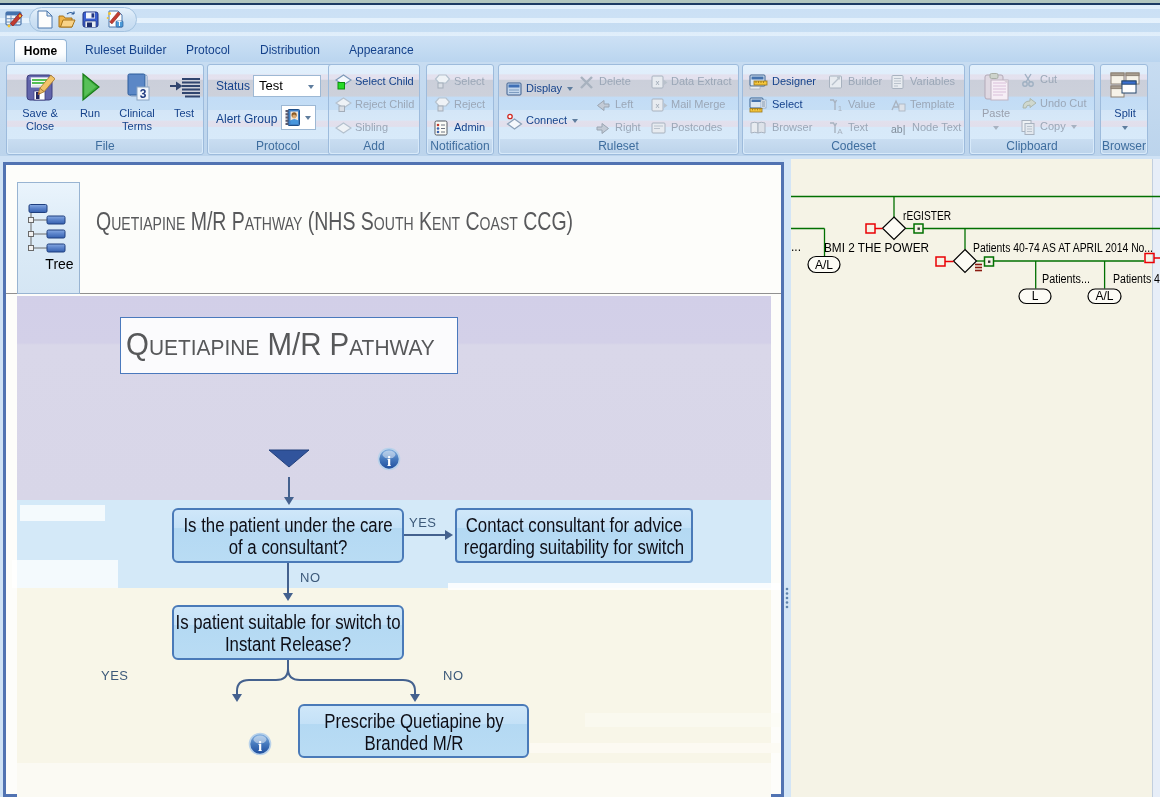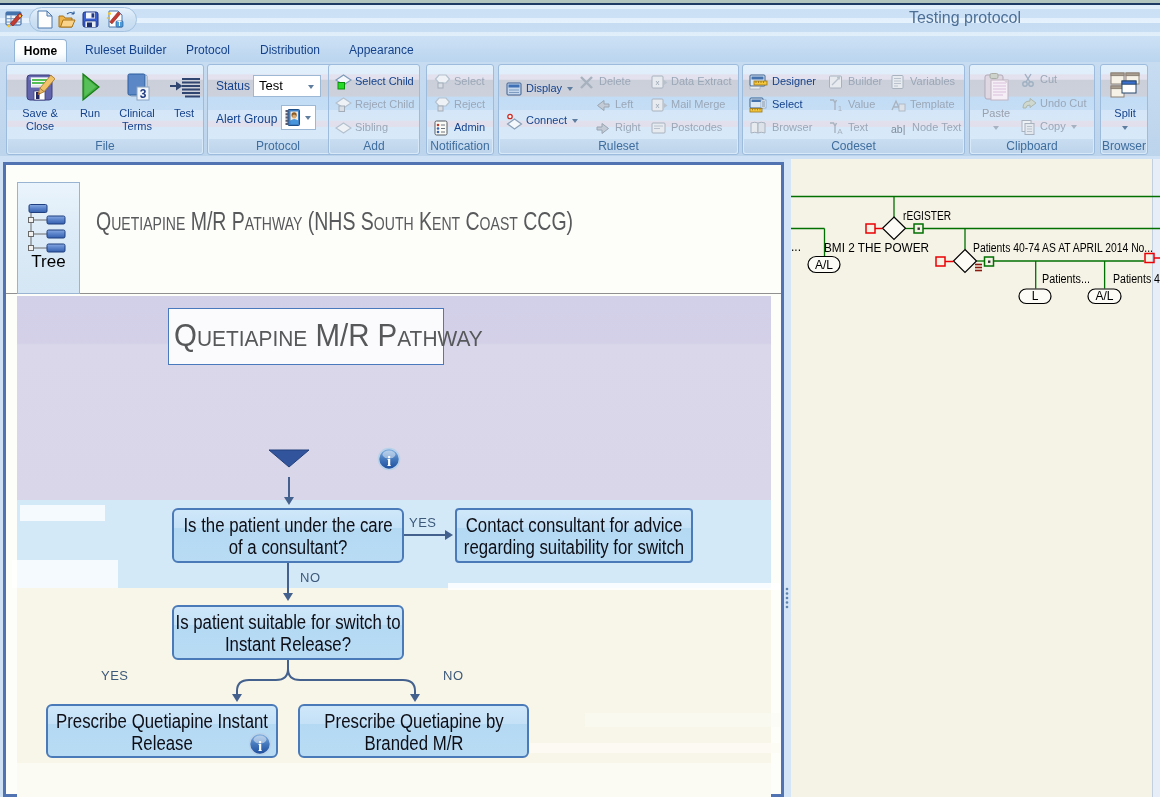--- a/index.html
+++ b/index.html
@@ -42,31 +42,31 @@
   border-top:4px solid #5f7d9e; vertical-align:middle; margin-left:5px; }
 .dd.dis { border-top-color:#a7b2c1; }
 
 
 #content { left:0; top:156px; width:1160px; height:641px; background:#cfe2f5; }
 #lpanel { position:absolute; left:3px; top:6px; width:781px; height:635px; background:#fdfdfa;
   border:3px solid #5173b2; }
 #lheader { position:absolute; left:0; top:0; width:775px; height:129px; background:#fdfdfa; border-bottom:1px solid #909090; }
 #treebox { position:absolute; left:11px; top:17px; width:63px; height:112px;
   background:linear-gradient(#eaf4fc 0%, #dcebf7 45%, #d5e6f4 100%); border:1px solid #98b4d2; }
-#treebox .lbl { position:absolute; left:0; width:100%; bottom:21px; text-align:center; font-size:17px; color:#000; }
+#treebox .lbl { position:absolute; left:11px; width:100%; bottom:21px; text-align:center; font-size:14px; color:#000; }
 #lheadtitle { position:absolute; left:90px; top:42px; font-size:25px; font-variant:small-caps; color:#58595b; transform:scaleX(0.78); transform-origin:0 0; white-space:nowrap; }
 .band { position:absolute; left:11px; width:754px; }
 #band-lav { top:131px; height:204px; background:linear-gradient(#d2cfe8 0%, #d3d0e8 23%, #d9d7e9 24%, #d8d6e8 100%); }
 #band-blu { top:335px; height:88px; background:#d4e9f8; }
 #band-cre { top:423px; height:175px; background:#f8f6e8; }
 #band-bot { top:598px; height:37px; background:#fbfaf3; }
 
-#bigtitle { position:absolute; left:114px; top:143px; width:276px; height:57px; background:#fbfbfd;
+#bigtitle { position:absolute; left:114px; top:152px; width:338px; height:57px; background:#fbfbfd;
   border:1px solid #4a79bd; font-size:31px; font-variant:small-caps; color:#57585a;
-  line-height:54px; white-space:nowrap;margin-left:48px; }
+  line-height:54px; white-space:nowrap; }
 #bigtitle span { display:inline-block; transform:scaleX(0.95); transform-origin:0 0; margin-left:5px; }
 .fbox { position:absolute; background:linear-gradient(#cfe7f9 0%, #c4e1f7 35%, #b4d9f3 36%, #b9dcf4 100%);
   border:2px solid #4a7ab8; font-size:20px; color:#0e0e16; text-align:center; }
 .fbox .tx { width:300px; position:relative; left:50%; margin-left:-150px; transform:scaleX(0.84); transform-origin:50% 0; white-space:nowrap; line-height:22px; }
 .flabel { position:absolute; font-size:13px; color:#3d5a7a; letter-spacing:0.5px; }
 
 
 #rpanel { position:absolute; left:791px; top:3px; width:361px; height:638px; background:#f5f3e6; }
 #splitter { position:absolute; left:784px; top:3px; width:7px; height:638px; background:#d3e5f6; }
 #redge { position:absolute; left:1152px; top:3px; width:8px; height:638px; background:#e7eef8; border-left:1px solid #c2cfde; }
@@ -118,21 +118,20 @@
       <path d="M3,1 L12,1 L16,5 L16,17 L3,17 Z" fill="#fdfdfd" stroke="#4d78ad"></path>
       <rect x="10" y="11" width="7" height="6" rx="1" fill="#4d9bd8" stroke="#2d5d9b" stroke-width="0.7"></rect>
       <text x="13.5" y="16.3" font-size="6.5" fill="#fff" text-anchor="middle" font-family="Liberation Sans" font-weight="bold">T</text>
       <g transform="rotate(40 8 9)">
           <rect x="6.6" y="1" width="3" height="13" fill="#c33b31" stroke="#8f241c" stroke-width="0.6"></rect>
         </g>
       <circle cx="3.5" cy="3.5" r="1.5" fill="#f4c430"></circle>
         <circle cx="1.8" cy="8" r="1.1" fill="#f4c430"></circle>
     </g>
   </svg>
-  <div class="abs" id="apptitle">Testing protocol</div>
 
   <div class="abs" id="tabrow">
     <div class="tab" id="tab-home">Home</div>
     <div class="tab" style="left:85px">Ruleset Builder</div>
     <div class="tab" style="left:186px">Protocol</div>
     <div class="tab" style="left:260px">Distribution</div>
     <div class="tab" style="left:349px">Appearance</div>
   </div>
 
   <div class="abs" id="ribbon">
@@ -474,23 +473,20 @@
 
       <div class="fbox" style="left:166px; top:343px; width:232px; height:55px; border-radius:6px; padding-top:4px;">
           <div class="tx">Is the patient under the care<br>of a consultant?</div>
         </div>
       <div class="fbox" style="left:449px; top:343px; width:238px; height:55px; border-radius:4px; padding-top:4px;">
           <div class="tx">Contact consultant for advice<br>regarding suitability for switch</div>
         </div>
       <div class="fbox" style="left:166px; top:440px; width:232px; height:55px; border-radius:6px; padding-top:4px;">
           <div class="tx">Is patient suitable for switch to<br>Instant Release?</div>
         </div>
-      <div class="fbox" style="left:40px; top:539px; width:232px; height:54px; border-radius:6px; padding-top:4px;">
-          <div class="tx">Prescribe Quetiapine Instant<br>Release</div>
-        </div>
       <div class="fbox" style="left:292px; top:539px; width:231px; height:54px; border-radius:6px; padding-top:4px;">
           <div class="tx">Prescribe Quetiapine by<br>Branded M/R</div>
         </div>
       <div class="flabel" style="left:403px; top:350px;">YES</div>
       <div class="flabel" style="left:294px; top:405px;">NO</div>
       <div class="flabel" style="left:95px; top:503px;">YES</div>
       <div class="flabel" style="left:437px; top:503px;">NO</div>
       <svg class="abs" id="flowsvg" width="775" height="629" style="left:0; top:0;">
           <g transform="translate(4,3)">
         <g stroke="#44618e" stroke-width="2" fill="none">

